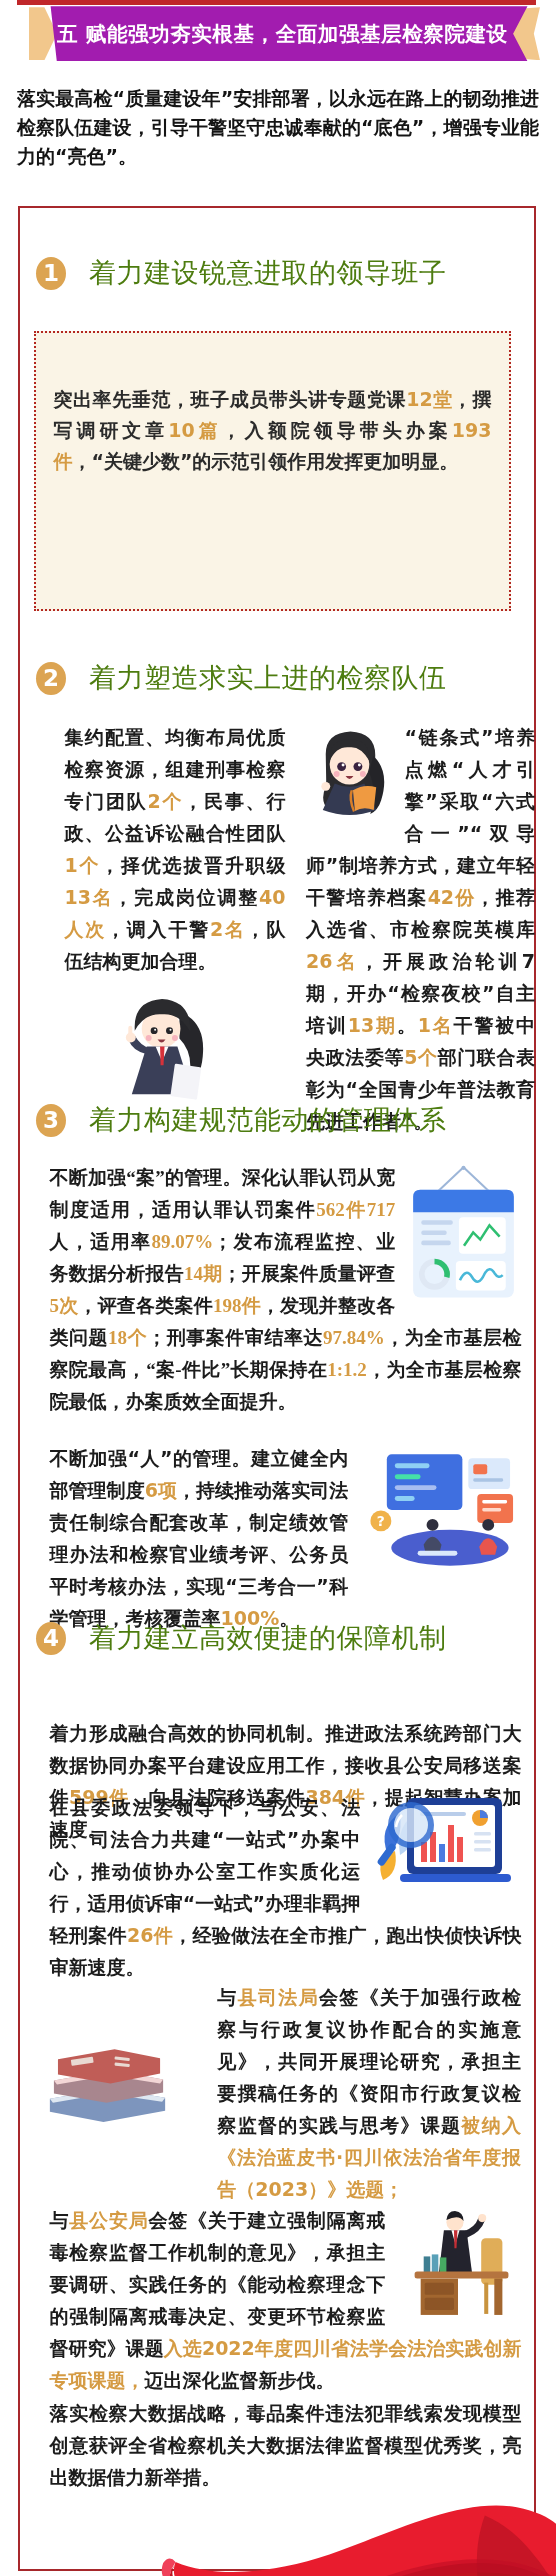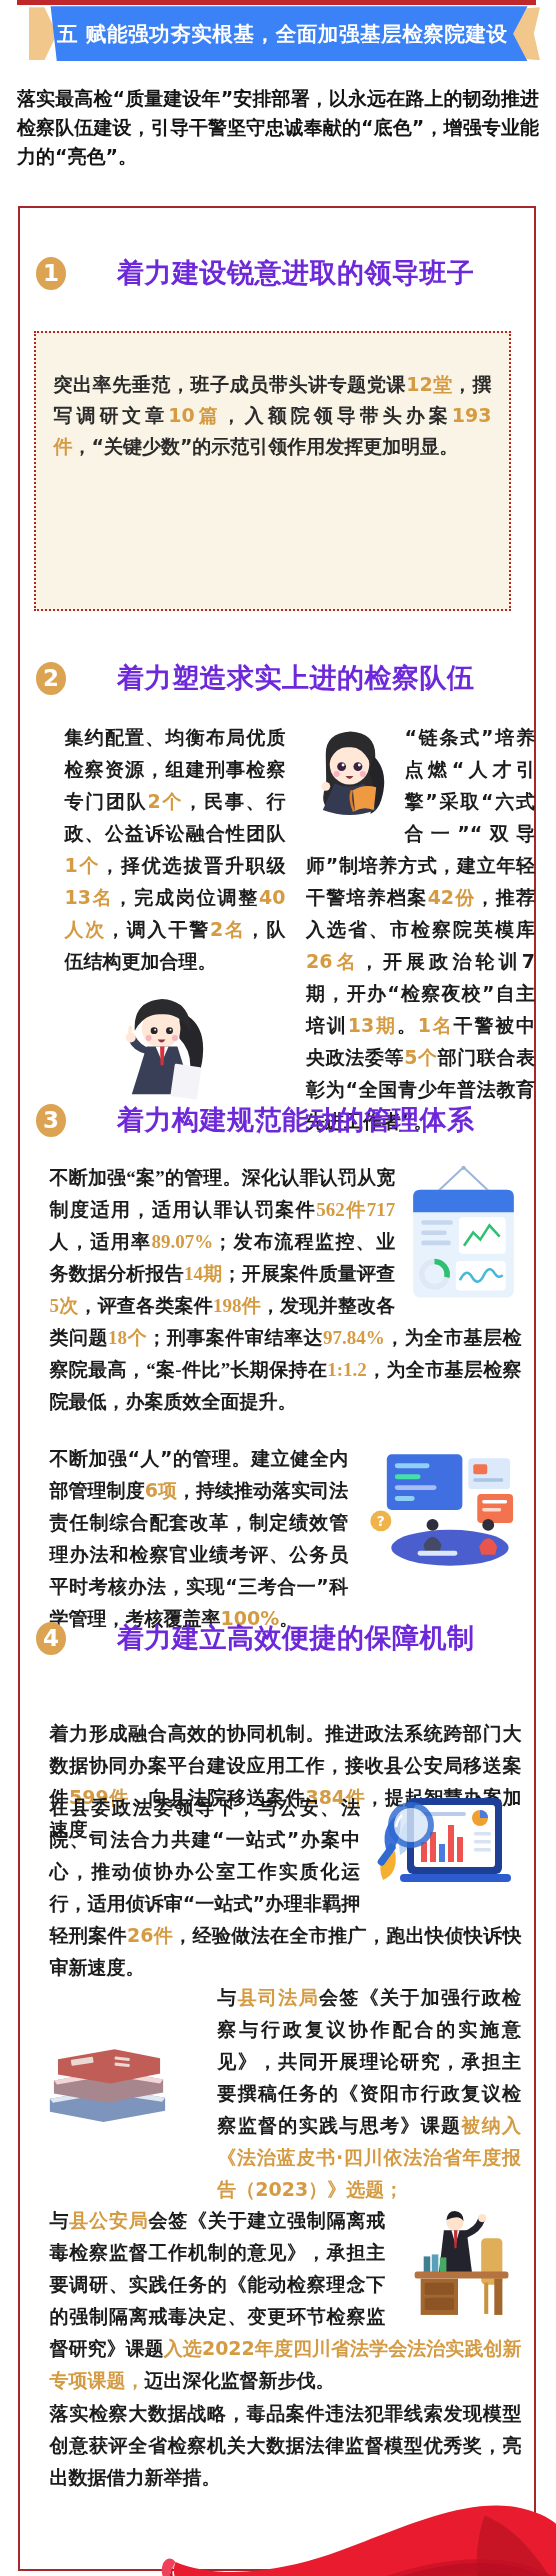--- a/index.html
+++ b/index.html
@@ -5,46 +5,46 @@
   html,body{margin:0;padding:0;background:#fff;}
   body{font-family:"DejaVu Sans",sans-serif;}
   .page{position:relative;width:556px;height:2628px;overflow:hidden;background:#fff;}
 
   
   .banner-strip{position:absolute;left:16.5px;top:0;width:519px;height:4.6px;background:#c0272a;}
   .banner{position:absolute;left:29px;top:6.2px;width:511px;height:55px;}
   .banner .tail{position:absolute;top:1px;width:28px;height:53px;background:#f2c78c;}
   .banner .tail-left{left:0;clip-path:polygon(0 0,55% 0,100% 50%,55% 100%,0 100%);}
   .banner .tail-right{left:483px;clip-path:polygon(0 4%,100% 0,78% 50%,100% 100%,0 96%);}
-  .banner .banner-main{position:absolute;left:18.5px;top:0;width:480px;height:55px;background:#3b82f6;
+  .banner .banner-main{position:absolute;left:18.5px;top:0;width:480px;height:55px;background:#a21caf;
     clip-path:polygon(3.1px 0,100% 0,calc(100% - 14.4px) 50%,100% 100%,9.3px 100%);
     display:flex;align-items:center;justify-content:center;}
   .banner .banner-main span{color:#fff;font-size:20.6px;font-weight:900;letter-spacing:0.5px;padding-right:10.3px;}
 
   
   .intro{position:absolute;left:17px;top:84px;width:522px;font-size:19px;line-height:29px;
     font-weight:700;color:#141414;text-align:justify;}
 
   
   .card{position:absolute;left:17.5px;top:206px;width:518px;height:2365px;border:2.1px solid #a7282c;
     box-sizing:border-box;background:#fff;}
 
   .sec-header{position:absolute;display:flex;align-items:center;}
   .badge{width:30px;height:33px;border-radius:50%;background:#dca452;color:#fff;font-size:23px;
     font-weight:900;display:flex;align-items:center;justify-content:center;flex:0 0 auto;}
-  .sec-title{margin-left:51px;color:#6d28d9;font-size:27px;font-weight:700;letter-spacing:0.5px;white-space:nowrap;}
+  .sec-title{margin-left:23px;color:#4d7c0f;font-size:27px;font-weight:400;letter-spacing:0.5px;white-space:nowrap;}
 
   .para{font-size:19px;line-height:32px;font-weight:700;color:#1c1c1c;text-align:justify;margin:0;}
   .gold{color:#d59b43;}
 
   
   .dotted-box{position:absolute;left:14.4px;top:123px;width:477px;height:280px;box-sizing:border-box;
     background:#faf4e6;border:2.6px dotted #b3261f;padding:19.6px 17.5px;}
   .dotted-box .para{font-size:19px;line-height:31px;color:#2b2b2b;}
-  .dotted-box .p2{margin-top:16px;}
+  .dotted-box .p2{margin-top:31px;}
 
   
   .s2-body{position:absolute;left:45px;top:513px;width:470px;display:flex;}
   .s2-left{width:221px;flex:0 0 auto;}
   .s2-right{width:229px;margin-left:20.6px;flex:0 0 auto;}
   .ill{display:block;}
   .ill-float-left{float:left;margin:3.1px 9.3px 4.1px 0;}
   .ill-float-right{float:right;margin:3.1px 0 4.1px 9.3px;}
   .s2-left .ill-below{margin:13.4px 0 0 40px;}
 

